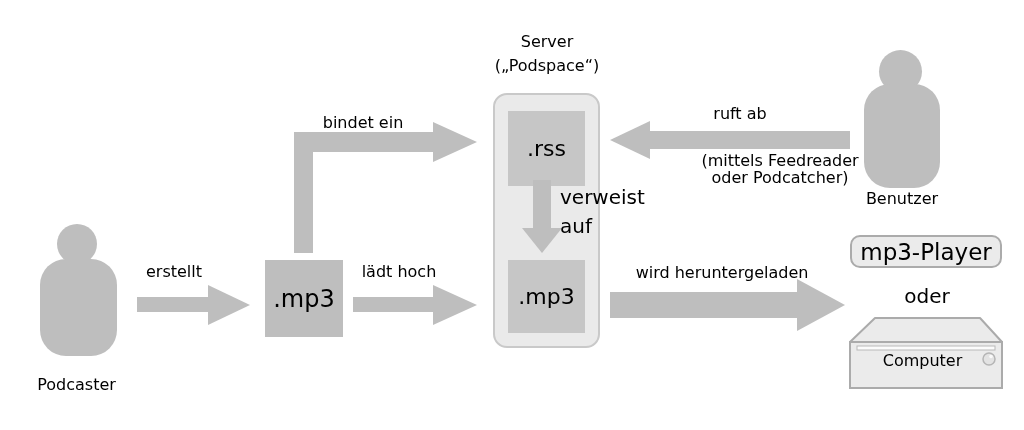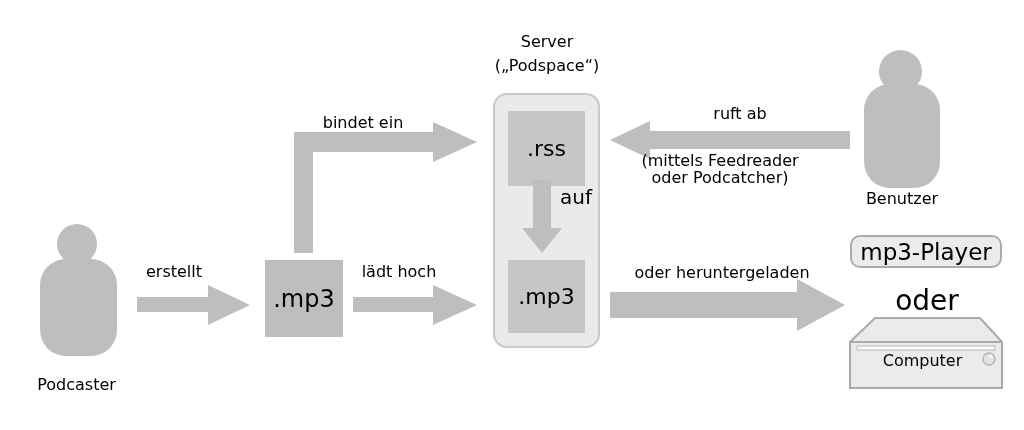--- a/index.html
+++ b/index.html
@@ -125,48 +125,49 @@
 
   <div class="lbl" style="left:447px; top:33px; width:200px;">Server</div>
   <div class="lbl" style="left:447px; top:57px; width:200px;">(„Podspace“)</div>
   <div class="server" style="left:493px; top:93px; width:107px; height:255px;"></div>
   <div class="inner-box" style="left:508px; top:111px; width:77px; height:75px;">
     <span>.rss</span>
   </div>
   <div class="bar" style="left:533px; top:180px; width:18px; height:48px;"></div>
   <div class="tri tri-down" style="left:522px; top:228px;"></div>
   <div class="verweist" style="left:560px; top:183px;">
+    <div>verweist</div>
     <div>auf</div>
   </div>
   <div class="inner-box" style="left:508px; top:260px; width:77px; height:73px;">
     <span>.mp3</span>
   </div>
 
   <div class="lbl" style="left:640px; top:105px; width:200px;">ruft ab</div>
   <div class="tri tri-left" style="left:610px; top:121px;"></div>
   <div class="bar" style="left:650px; top:131px; width:200px; height:18px;"></div>
-  <div class="note" style="left:600px; top:152px; width:240px;">
+  <div class="note" style="left:660px; top:152px; width:240px;">
     <div>(mittels Feedreader</div>
     <div>oder Podcatcher)</div>
   </div>
 
   <div>
     <div class="person-head" style="left:879px; top:50px; width:43px; height:43px;"></div>
     <div class="person-body" style="left:864px; top:84px; width:76px; height:104px;"></div>
   </div>
   <div class="lbl" style="left:842px; top:190px; width:120px;">Benutzer</div>
 
-  <div class="lbl" style="left:592px; top:264px; width:260px;">oder heruntergeladen</div>
+  <div class="lbl" style="left:592px; top:264px; width:260px;">wird heruntergeladen</div>
   <div class="bar" style="left:610px; top:292px; width:187px; height:26px;"></div>
   <div class="tri tri-right" style="left:797px; top:279px; border-top-width:26px; border-bottom-width:26px; border-left-width:48px;"></div>
 
   <div class="device" style="left:850px; top:235px; width:152px; height:33px;">
     <span>mp3-Player</span>
   </div>
-  <div class="lbl" style="left:867px; top:285px; width:120px; font-size:28px;">oder</div>
+  <div class="lbl" style="left:867px; top:285px; width:120px; font-size:20px;">oder</div>
 
   <svg class="abs" style="left:845px; top:314px;" width="162" height="78" viewBox="0 0 162 78">
     <polygon points="30,4 135,4 157,28 5,28" style="fill:var(--device-fill); stroke:var(--device-border); stroke-width:2;" stroke-linejoin="round"></polygon>
     <rect x="5" y="28" width="152" height="46" style="fill:var(--device-fill); stroke:var(--device-border); stroke-width:2;"></rect>
     <rect x="12" y="32" width="138" height="4" style="fill:#fbfbfb; stroke:#b9b9b9; stroke-width:1;"></rect>
     <circle cx="144" cy="45" r="6" style="fill:#e3e3e3; stroke:#b5b5b5; stroke-width:1.5;"></circle>
     <circle cx="146" cy="42.5" r="1.8" style="fill:#fafafa;"></circle>
   </svg>
   <div class="lbl" style="left:845px; top:352px; width:155px; font-size:16px; z-index:6;">Computer</div>
 

